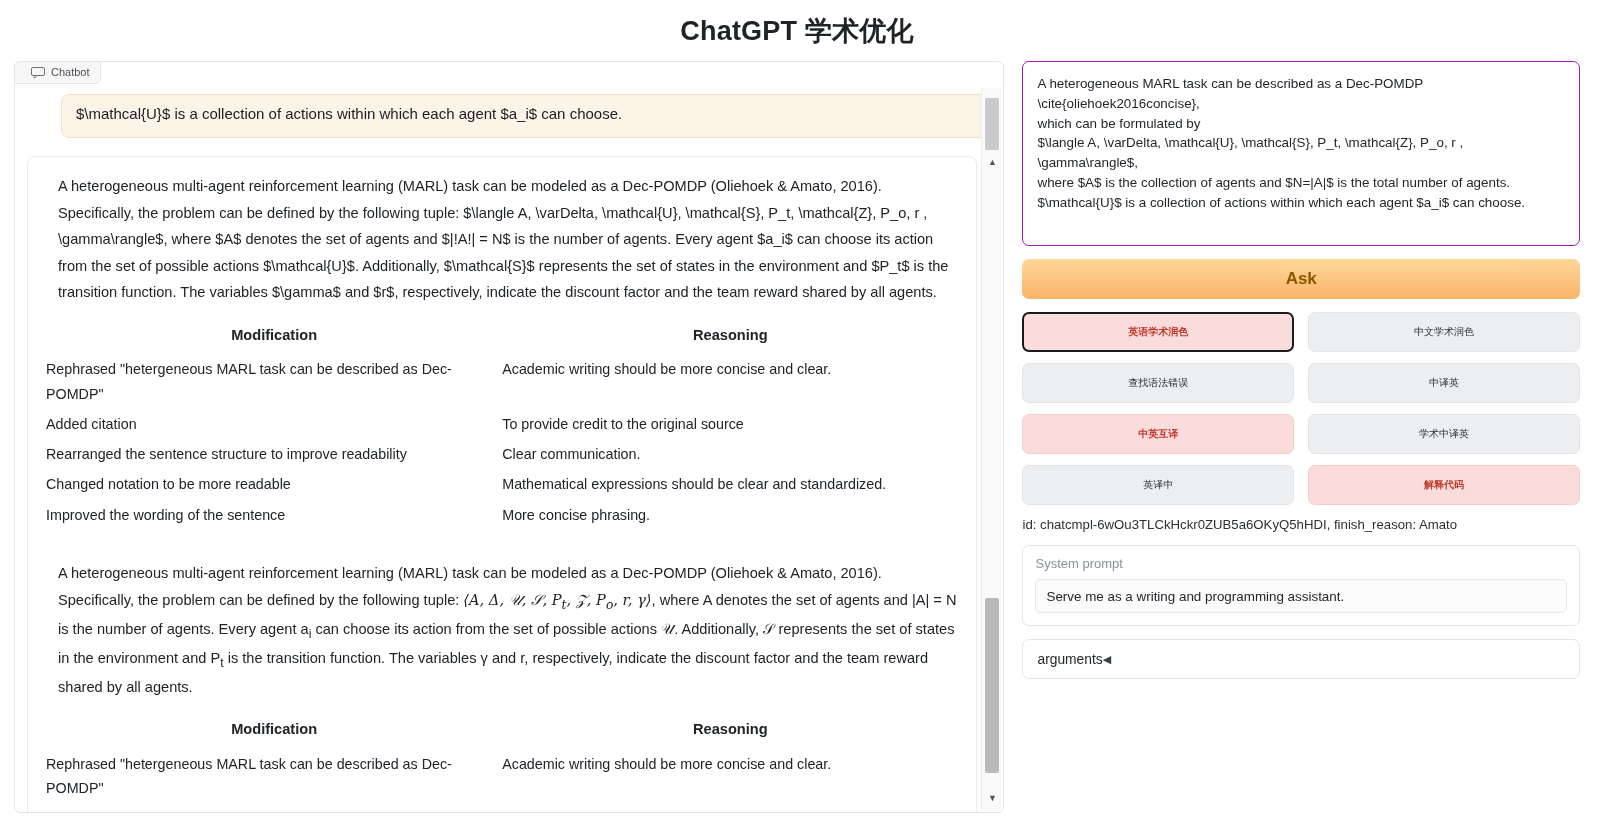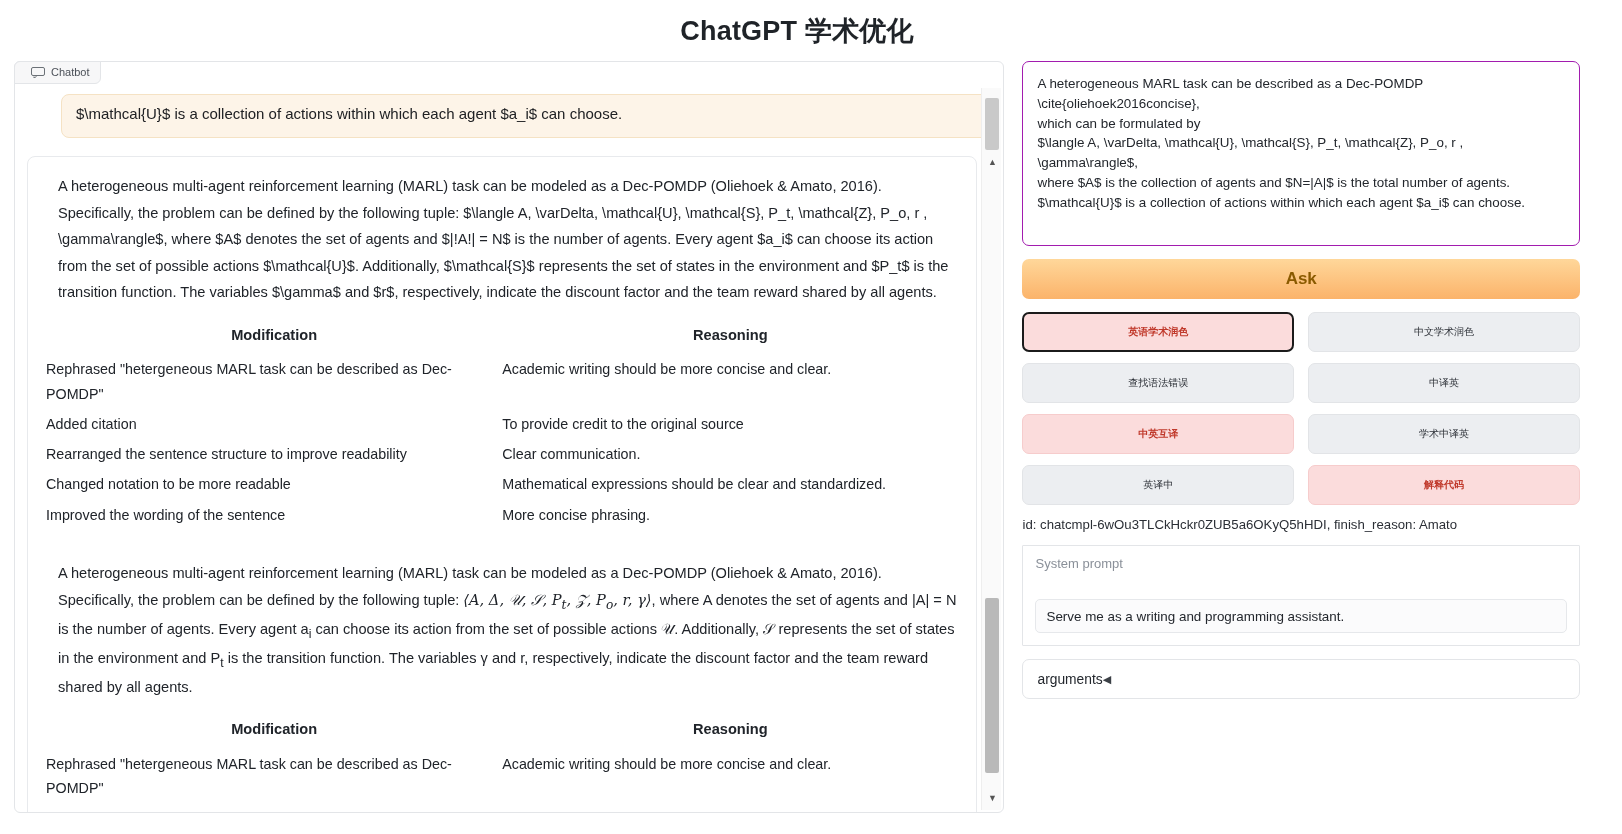--- a/index.html
+++ b/index.html
@@ -192,40 +192,39 @@
     color: #c0392b;
     font-weight: bold;
   }
   .meta-line {
     font-size: 13.2px;
     color: #2b2f36;
     margin-top: -1px;
   }
   .sysprompt-wrap {
     border: 1px solid #e3e5e8;
-    border-radius: 1px;
+    border-radius: 7px;
     padding: 10px 12px 12px;
     background: #fff;
   }
   .sysprompt-label {
     font-size: 13px;
     color: #8a9099;
     margin-bottom: 8px;
   }
   .sysprompt-input {
     width: 100%;
     height: 34px;
     border: 1px solid #e6e8eb;
     border-radius: 5px;
     background: #fbfbfc;
     padding: 0 10px;
     font-size: 13.4px;
     color: #23272d;
     font-family: "Liberation Sans", sans-serif;
-    margin-top: 20px;
   }
   .accordion {
     border: 1px solid #e3e5e8;
     border-radius: 7px;
     height: 40px;
     display: flex;
     align-items: center;
     padding: 0 14px;
     font-size: 13.8px;
     color: #23272d;

